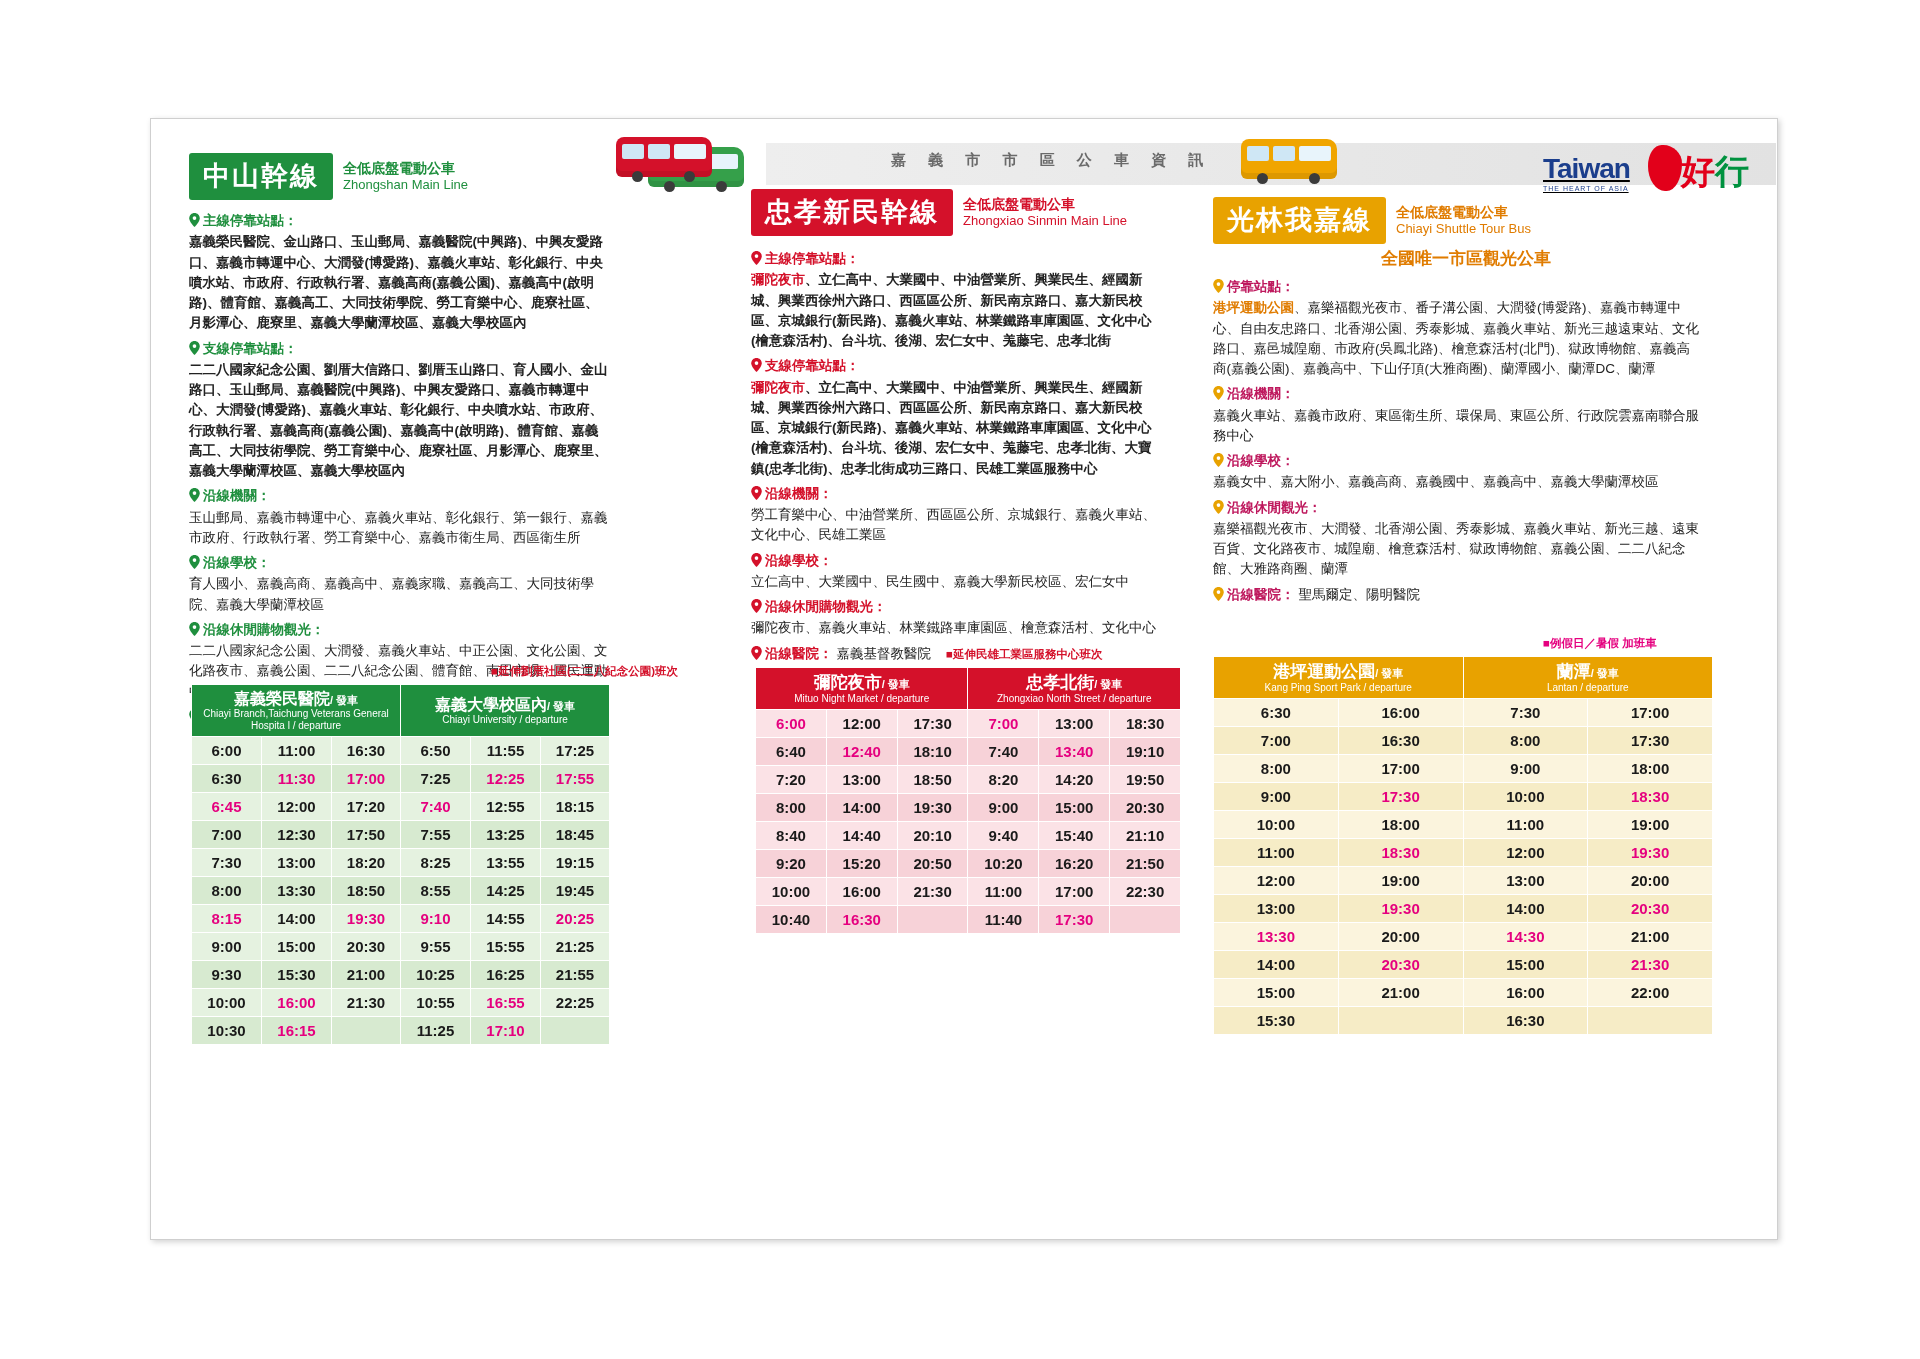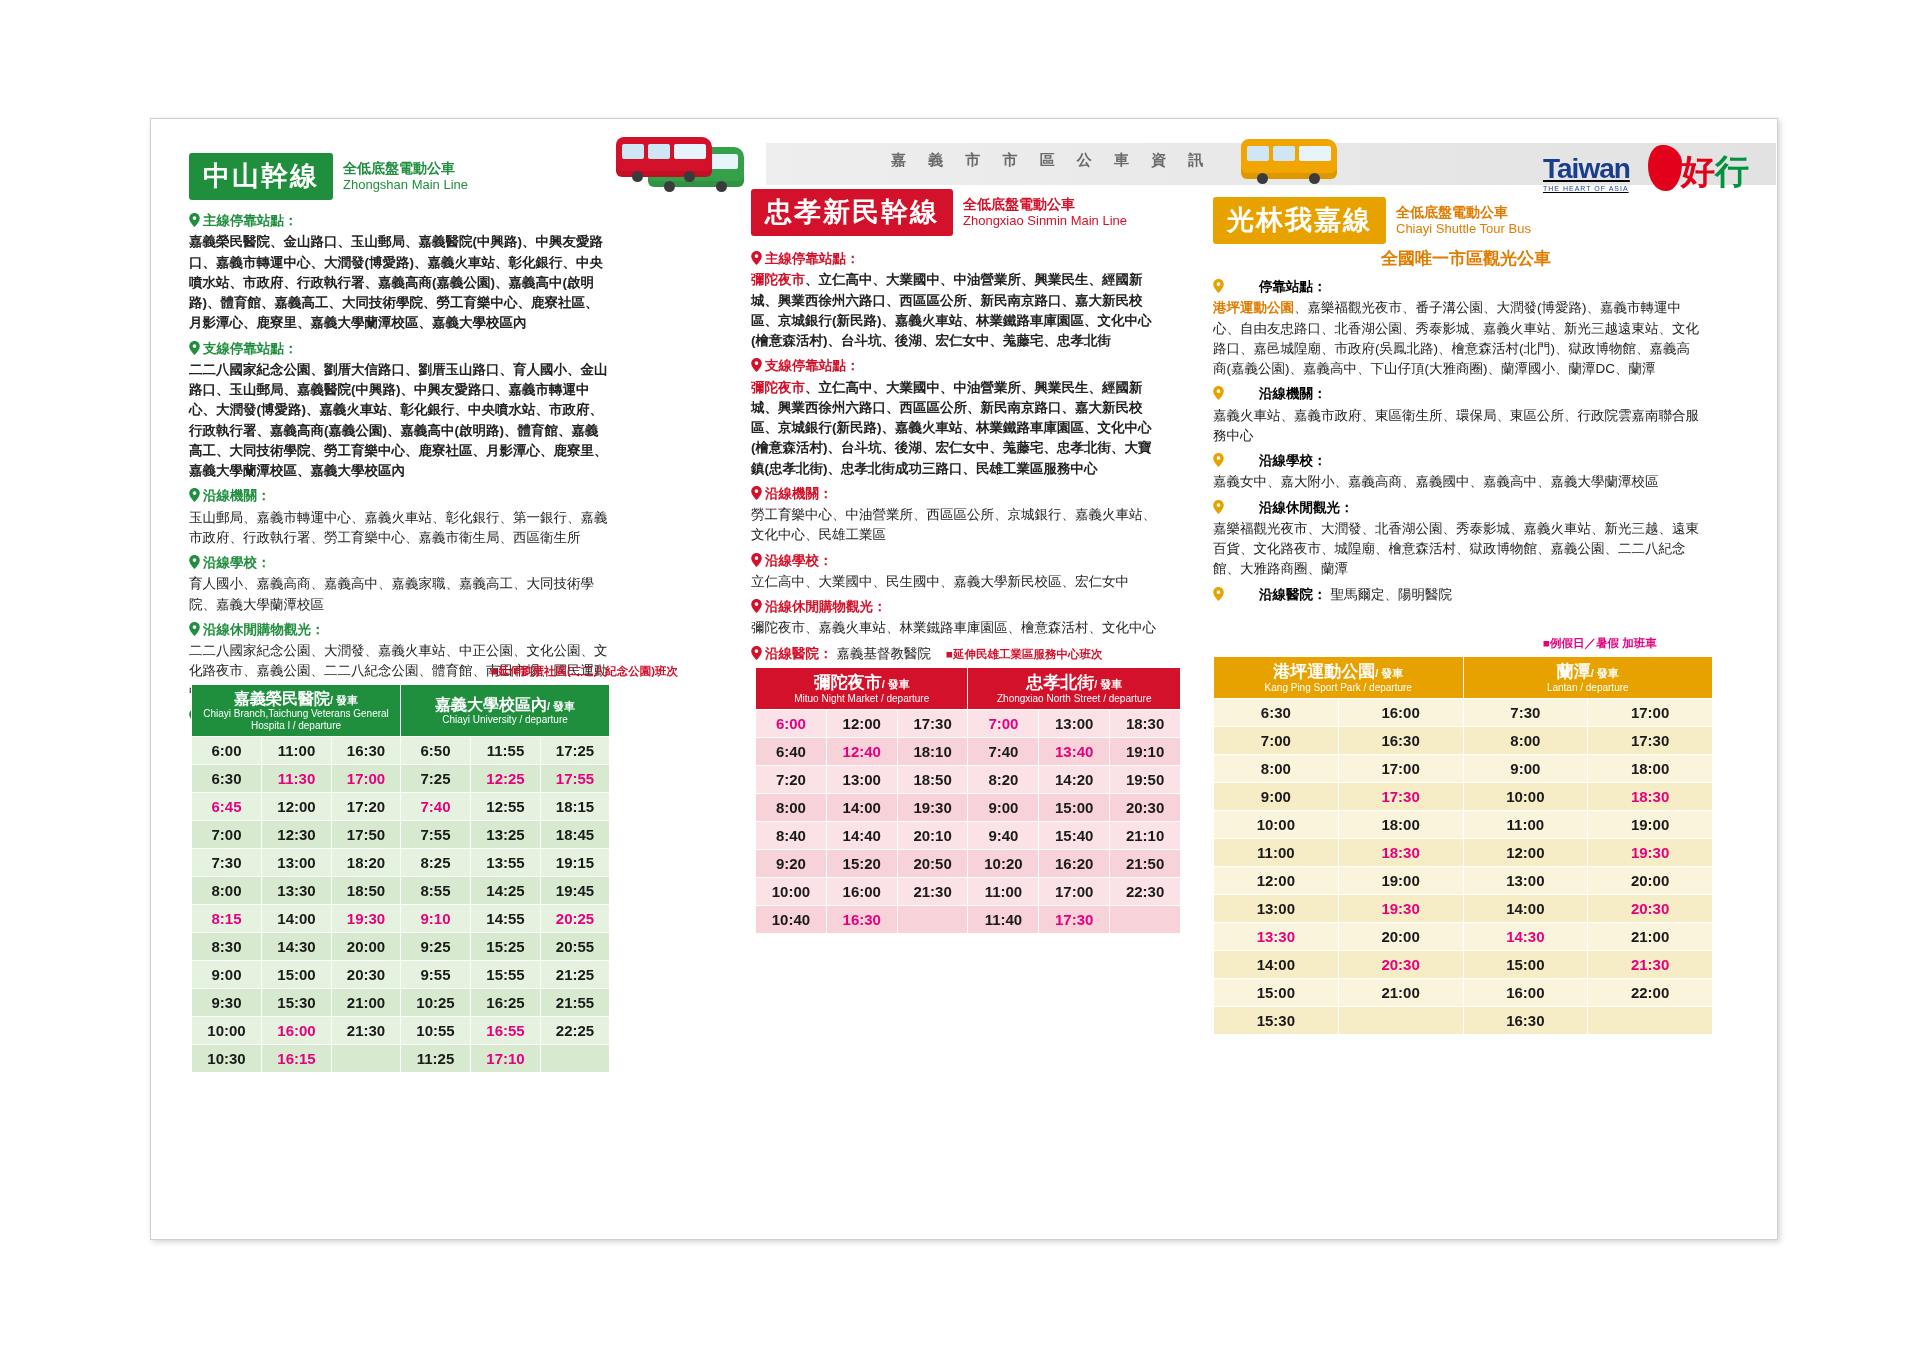--- a/index.html
+++ b/index.html
@@ -25,21 +25,21 @@
   .bus{position:absolute;}
   .bus .body{border-radius:8px 10px 6px 6px;position:relative;box-shadow:inset 0 -6px 0 rgba(0,0,0,.08);}
   .bus .win{position:absolute;top:7px;height:15px;border-radius:2px;background:#cfe7f5;}
   .bus .wheel{position:absolute;bottom:-5px;width:11px;height:11px;border-radius:50%;background:#3b3b3b;}
   
   .sec{position:absolute;font-size:13.5px;line-height:1.5;color:#222;}
   .pin{display:inline-block;width:11px;height:14px;margin-right:3px;vertical-align:-2px;}
   .b{font-weight:bold;}
   .hdg-green{color:#1f8f3e;font-weight:bold;}
   .hdg-red{color:#d4112a;font-weight:bold;}
-  .hdg-orange{color:#000000;font-weight:bold;margin-left:32px;}
+  .hdg-orange{color:#be185d;font-weight:bold;}
   .body-txt{display:block;margin-top:1px;}
   
   table{border-collapse:collapse;}
   .tt{position:absolute;font-size:15px;}
   .tt th{font-weight:bold;padding:5px 2px;text-align:center;color:#fff;line-height:1.15;}
   .tt td{text-align:center;padding:5px 2px;font-weight:bold;color:#1a1a1a;}
   .note{position:absolute;font-size:11.5px;font-weight:bold;}
   
   #tbl-green th{background:#1f8f3e;border:1px solid #fff;}
   #tbl-green td{background:#e5f2e0;border:1px solid #ffffff;}
@@ -207,28 +207,20 @@
           </tr>
           <tr>
             <td class="hot" style="width: 65px;">8:15</td>
             <td style="width: 65px;">14:00</td>
             <td class="hot" style="width: 64px;">19:30</td>
             <td class="hot" style="width: 65px;">9:10</td>
             <td style="width: 65px;">14:55</td>
             <td class="hot" style="width: 64px;">20:25</td>
           </tr>
           <tr>
-            <td class="alt" style="width: 65px;">8:30</td>
-            <td class="alt" style="width: 65px;">14:30</td>
-            <td class="alt" style="width: 64px;">20:00</td>
-            <td class="alt" style="width: 65px;">9:25</td>
-            <td class="alt" style="width: 65px;">15:25</td>
-            <td class="alt" style="width: 64px;">20:55</td>
-          </tr>
-          <tr>
             <td style="width: 65px;">9:00</td>
             <td style="width: 65px;">15:00</td>
             <td style="width: 64px;">20:30</td>
             <td style="width: 65px;">9:55</td>
             <td style="width: 65px;">15:55</td>
             <td style="width: 64px;">21:25</td>
           </tr>
           <tr>
             <td class="alt" style="width: 65px;">9:30</td>
             <td class="alt" style="width: 65px;">15:30</td>

